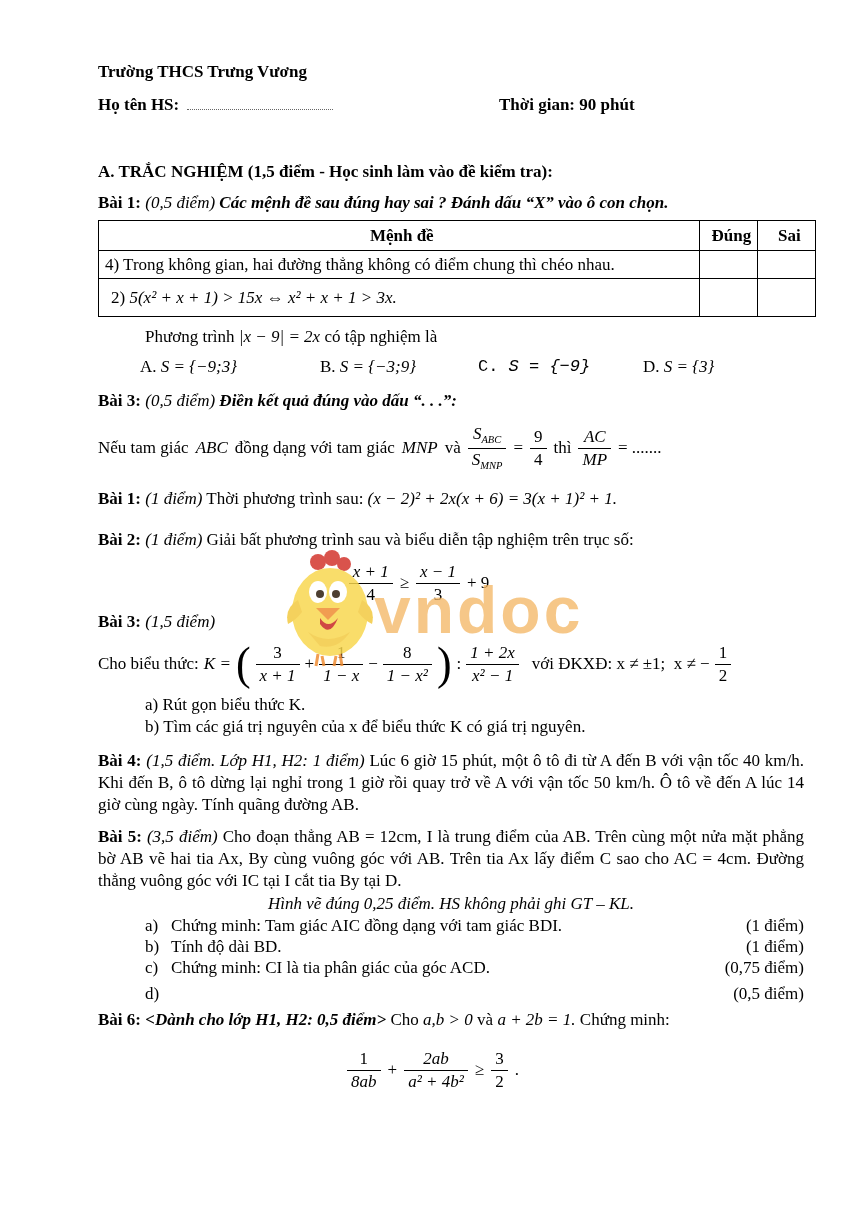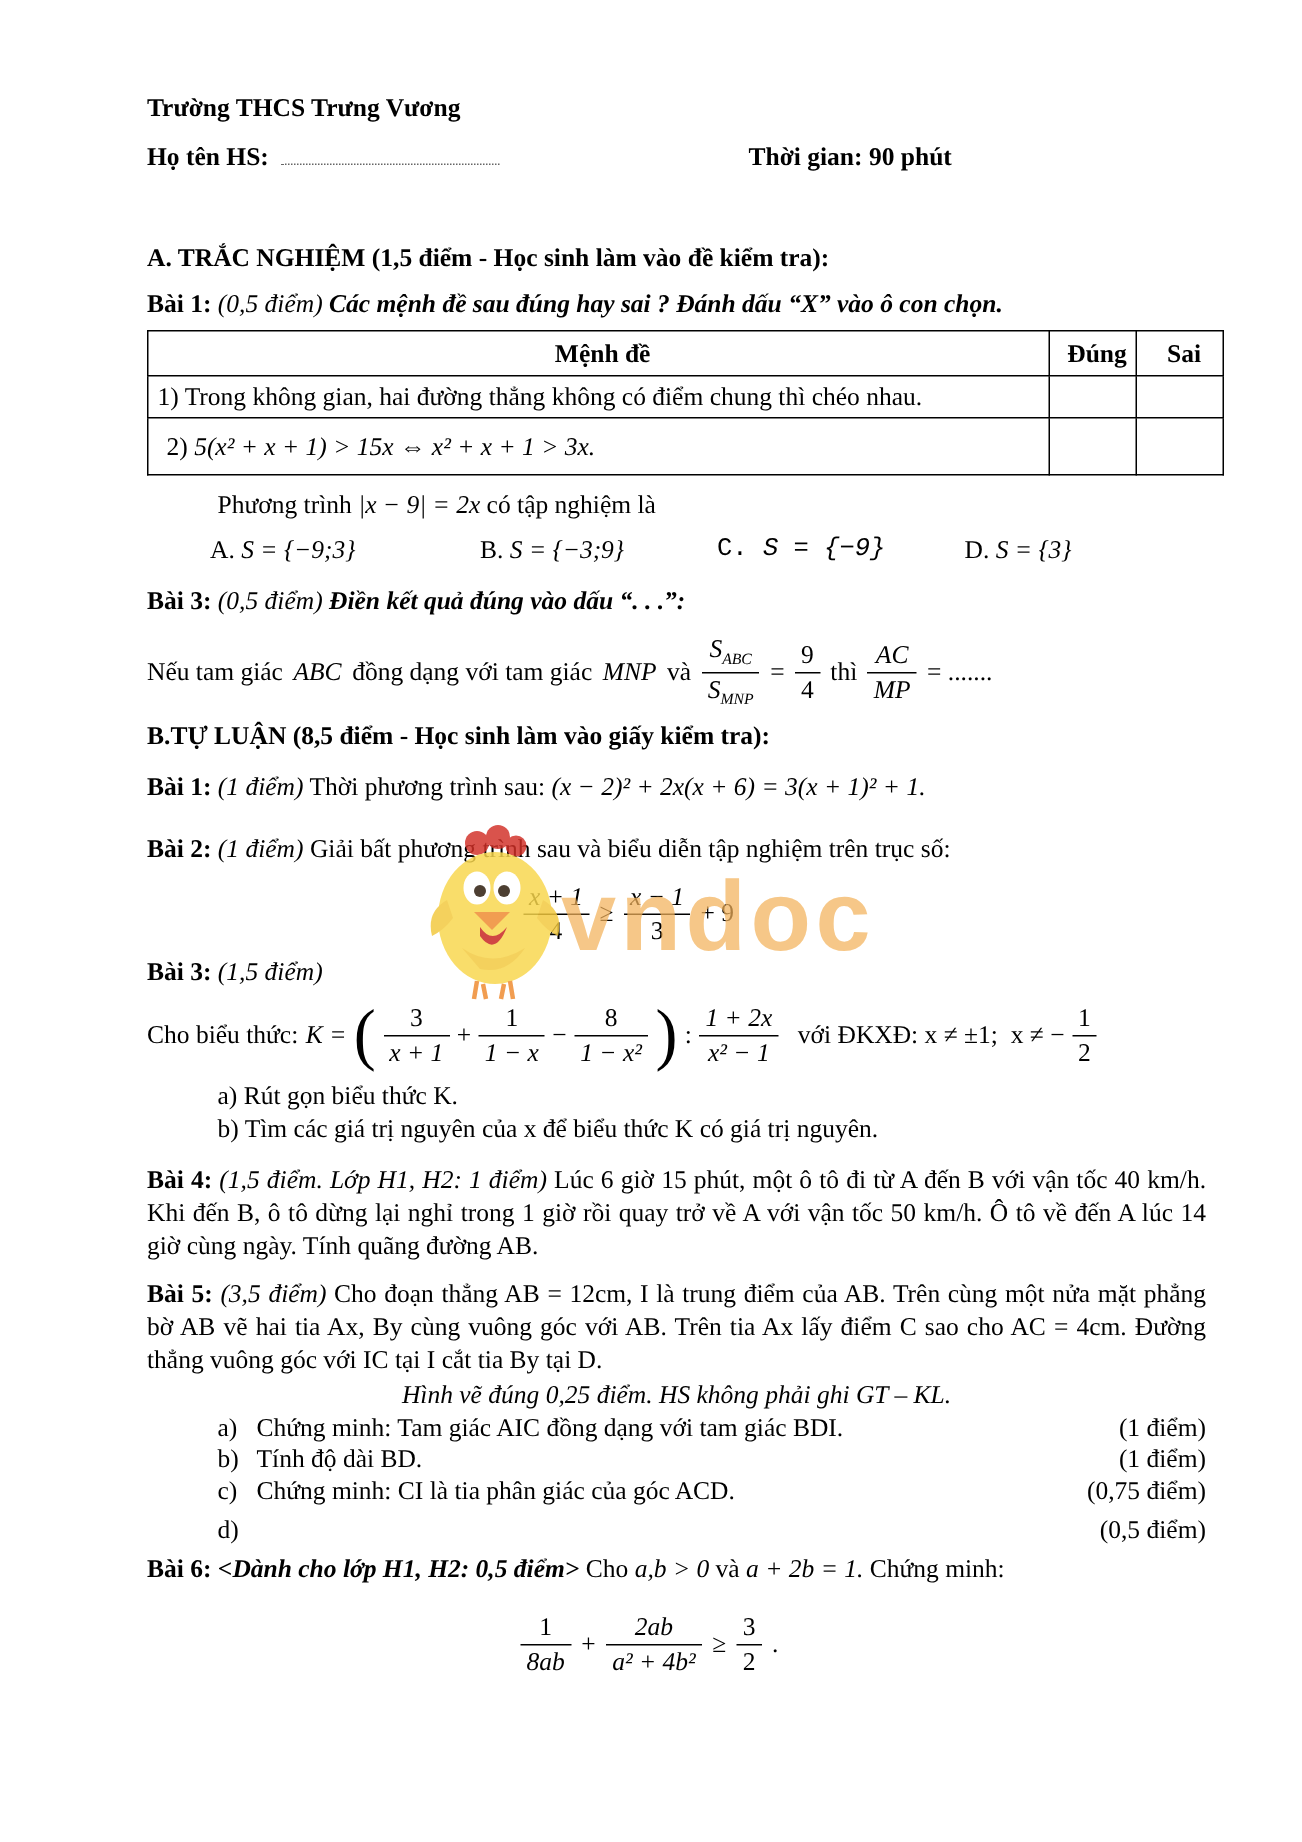--- a/index.html
+++ b/index.html
@@ -94,21 +94,21 @@
   </div>
 
   <table class="tn">
     <tbody>
         <tr>
       <th class="col-statement">Mệnh đề</th>
       <th class="col-mark">Đúng</th>
       <th class="col-mark">Sai</th>
     </tr>
     <tr class="r1">
-      <td>1) Trong không gian, hai đường thẳng không có điểm chung thì chéo nhau.</td>
+      <td>4) Trong không gian, hai đường thẳng không có điểm chung thì chéo nhau.</td>
       <td></td>
       <td></td>
     </tr>
     <tr class="r2">
       <td><span>2)</span> <span class="math">5(x² + x + 1) &gt; 15x ⇔ x² + x + 1 &gt; 3x.</span></td>
       <td></td>
       <td></td>
     </tr>
   </tbody>
     </table>
@@ -149,21 +149,20 @@
       <span class="den">4</span>
     </span>
     <span>thì</span>
     <span class="frac">
       <span class="num">AC</span>
       <span class="den">MP</span>
     </span>
     <span>= .......</span>
   </div>
 
-  <div class="secb-head">B.TỰ LUẬN (8,5 điểm - Học sinh làm vào giấy kiểm tra):</div>
 
   <div class="bb1">
     <span class="b">Bài 1:</span>
     <span class="i">(1 điểm)</span>
     <span>Thời phương trình sau:</span>
     <span class="math">(x − 2)² + 2x(x + 6) = 3(x + 1)² + 1.</span>
   </div>
 
   <div class="bai-line" style="margin-top:14px;">
     <span class="b">Bài 2:</span>

